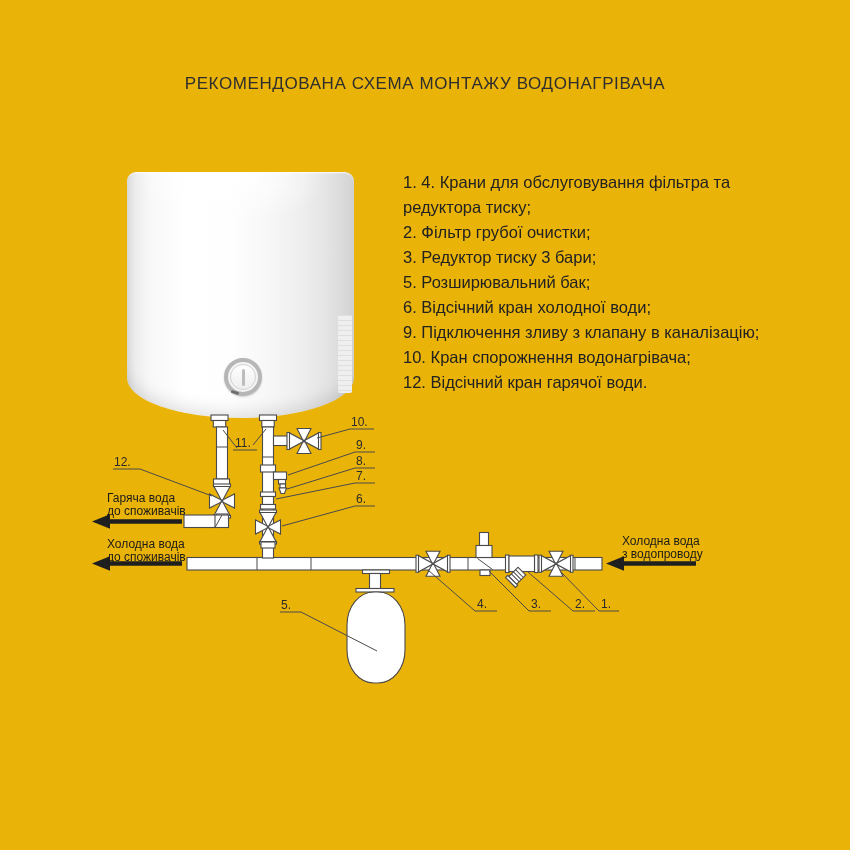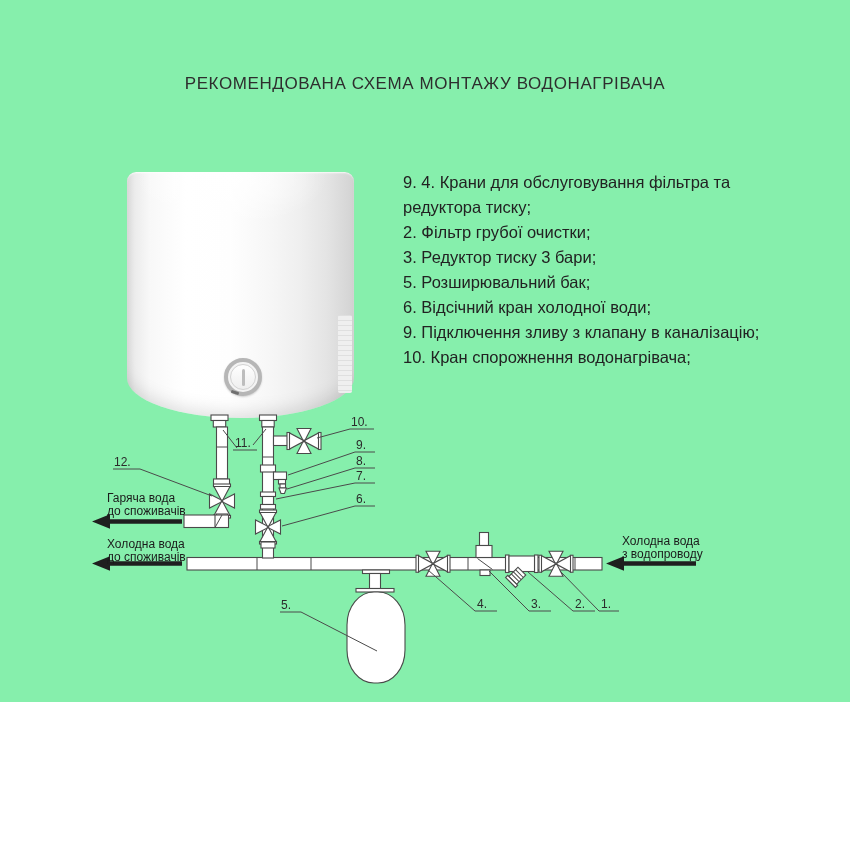--- a/index.html
+++ b/index.html
@@ -1,16 +1,16 @@
 <!DOCTYPE html>
 <html><head>
 <meta charset="utf-8">
 <style>
   html,body{margin:0;padding:0;background:#fff;}
-  .page{position:relative;width:850px;height:702px;background:#86efac;overflow:hidden;
+  .page{position:relative;width:850px;height:850px;background:#eab308;overflow:hidden;
         font-family:"Liberation Sans",sans-serif;}
   .title{position:absolute;left:0;right:0;top:74px;text-align:center;
          font-size:17px;letter-spacing:.6px;color:#2e2e2e;font-weight:500;}
   
   .heater{position:absolute;left:127px;top:172px;width:227px;height:246px;
     border-radius:9px 9px 50% 50% / 9px 9px 40px 40px;
     background:
       radial-gradient(60% 26% at 46% 3%, rgba(255,255,255,.95), rgba(255,255,255,0) 70%),
       linear-gradient(90deg,#d9d9d9 0%,#ececec 3.5%,#f8f8f8 10%,#ffffff 26%,#fefefe 45%,
                       #f7f7f7 62%,#efefef 76%,#e4e4e4 88%,#d7d7d7 97%,#d2d2d2 100%);
@@ -49,27 +49,28 @@
     <div class="sticker"></div>
     <div class="dial">
       <div class="dial-knob">
         <div class="dial-pointer"></div>
       </div>
     </div>
     <div class="dial-mark"></div>
   </div>
 
   <div class="legend">
-    <div class="legend-item">9. 4. Крани для обслуговування фільтра та редуктора тиску;</div>
+    <div class="legend-item">1. 4. Крани для обслуговування фільтра та редуктора тиску;</div>
     <div class="legend-item">2. Фільтр грубої очистки;</div>
     <div class="legend-item">3. Редуктор тиску 3 бари;</div>
     <div class="legend-item">5. Розширювальний бак;</div>
     <div class="legend-item">6. Відсічний кран холодної води;</div>
     <div class="legend-item">9. Підключення зливу з клапану в каналізацію;</div>
     <div class="legend-item">10. Кран спорожнення водонагрівача;</div>
+    <div class="legend-item">12. Відсічний кран гарячої води.</div>
   </div>
 
   <svg class="diagram" viewBox="0 0 850 850">
     <defs>
       <g id="valveH">
         <path d="M -7 -12.5 L 7 -12.5 L 0.9 -0.6 L -0.9 -0.6 Z" class="part"></path>
         <path d="M -7 12.5 L 7 12.5 L 0.9 0.6 L -0.9 0.6 Z" class="part"></path>
         <rect x="-17" y="-8.5" width="2.6" height="17" class="part"></rect>
         <rect x="14.4" y="-8.5" width="2.6" height="17" class="part"></rect>
         <path d="M -14.5 -8 L -14.5 8 L -1 0.8 L -1 -0.8 Z" class="part"></path>

